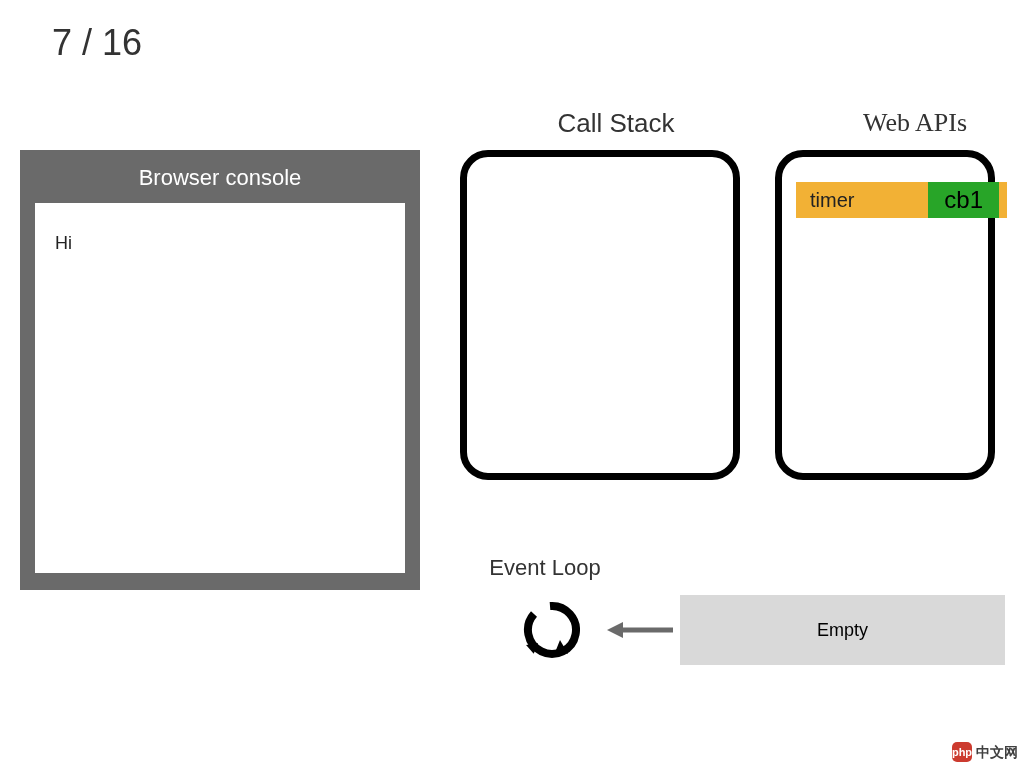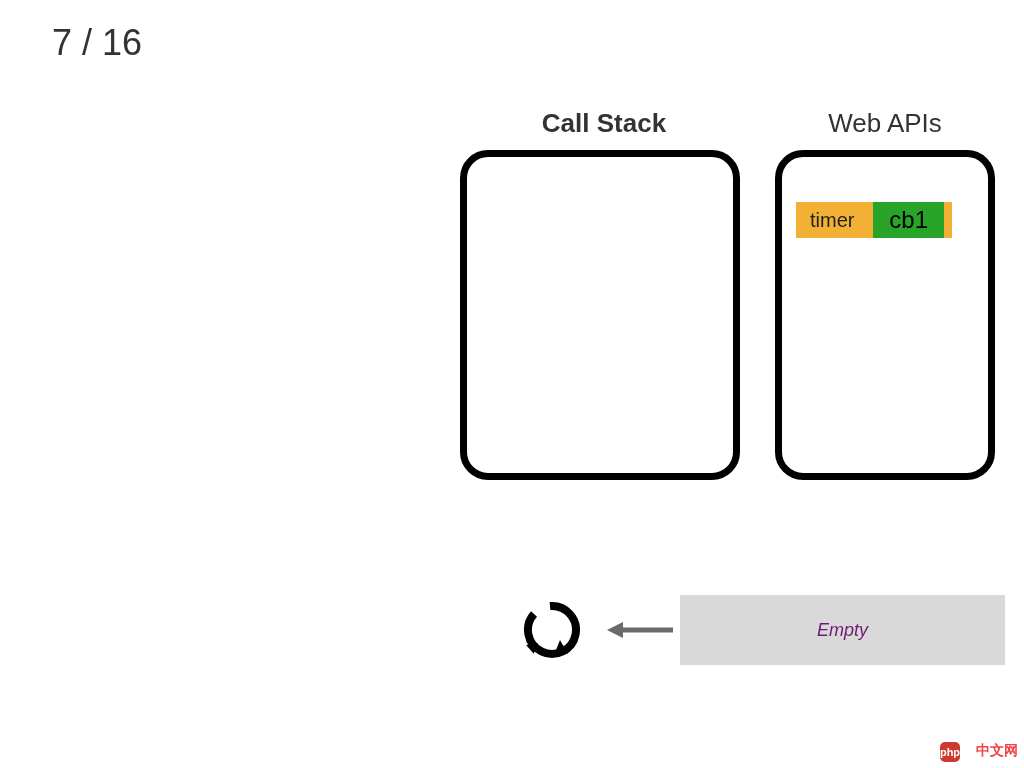--- a/index.html
+++ b/index.html
@@ -21,45 +21,52 @@
 
   
   .timer-row { position: absolute; background: #f2b135; display: flex; align-items: center; justify-content: space-between; padding: 0 8px 0 14px; font-size: 20px; color: #222; }
   .timer-cb { background: #28a528; color: #000; padding: 4px 16px; font-size: 24px; }
 
   
   .loop-icon { position: absolute; }
   .arrow { position: absolute; }
 
   
-  .cbq-box { position: absolute; background: #d9d9d9; display: flex; align-items: center; justify-content: center; font-size: 18px; color: #701a75; font-style: italic; }
+  .cbq-box { position: absolute; background: #d9d9d9; display: flex; align-items: center; justify-content: center; font-size: 18px; color: #000000; }
 
   
-  .wm { position: absolute; right: 6px; bottom: 6px; display: flex; align-items: flex-start; gap: 16px; }
+  .wm { position: absolute; right: 6px; bottom: 6px; display: flex; align-items: flex-end; gap: 4px; }
   .wm-logo { width: 20px; height: 20px; background: #cc3b2f; border-radius: 5px; display: flex; align-items: center; justify-content: center; color:#fff; font-size:11px; font-weight:bold; }
-  .wm-text { font-size: 14px; font-weight: bold; color: #ef4444; font-family: Liberation Mono, monospace; }
+  .wm-text { font-size: 14px; font-weight: bold; color: #404040; font-family: Liberation Mono, monospace; }
 </style>
 </head>
 <body>
 
 <div class="stage">
 
   <div class="slide-counter">7 / 16</div>
 
+  <div class="bconsole">
+    <div class="bconsole-title">Browser console</div>
+    <div class="bconsole-body">
+      <div>Hi</div>
+    </div>
+  </div>
 
-  <div class="col-title" style="left:464px; top:108px; width:280px;font-weight:bold;">Call Stack</div>
+  <div class="col-title" style="left:476px; top:108px; width:280px;">Call Stack</div>
   <div class="rbox" style="left:460px; top:150px; width:280px; height:330px;"></div>
 
-  <div class="col-title" style="left:775px; top:108px; width:220px;">Web APIs</div>
+  <div class="col-title" style="left:805px; top:108px; width:220px;font-family:Liberation Serif, serif;">Web APIs</div>
   <div class="rbox" style="left:775px; top:150px; width:220px; height:330px;"></div>
-  <div class="timer-row" style="left:796px; top:182px; width:156px; height:36px;margin-top:20px;">
+  <div class="timer-row" style="left:796px; top:182px; width:211px; height:36px;">
     <span>timer</span>
     <span class="timer-cb">cb1</span>
   </div>
 
+  <div class="col-title" style="left:445px; top:555px; width:200px; font-size:22px;">Event Loop</div>
 
   <svg class="loop-icon" style="left:520px; top:600px;" width="60" height="60" viewBox="0 0 60 60">
     <path d="M30 6
              a24 24 0 1 1 -16 8" fill="none" stroke="#000" stroke-width="8" stroke-linecap="butt"></path>
     <polygon points="40,6 30,0 30,12" fill="#000" transform="translate(-18,38) rotate(80 30 6)"></polygon>
 
     <polygon points="36,50 48,54 40,40" fill="#000"></polygon>
   </svg>
 
   <svg class="arrow" style="left:605px; top:615px;" width="70" height="30" viewBox="0 0 70 30">

